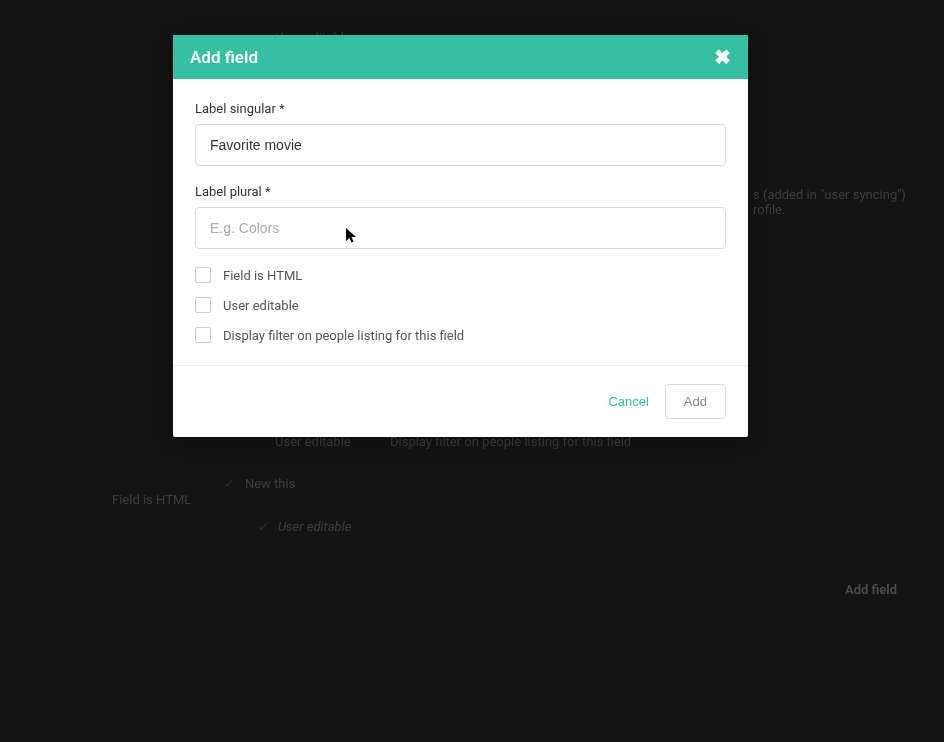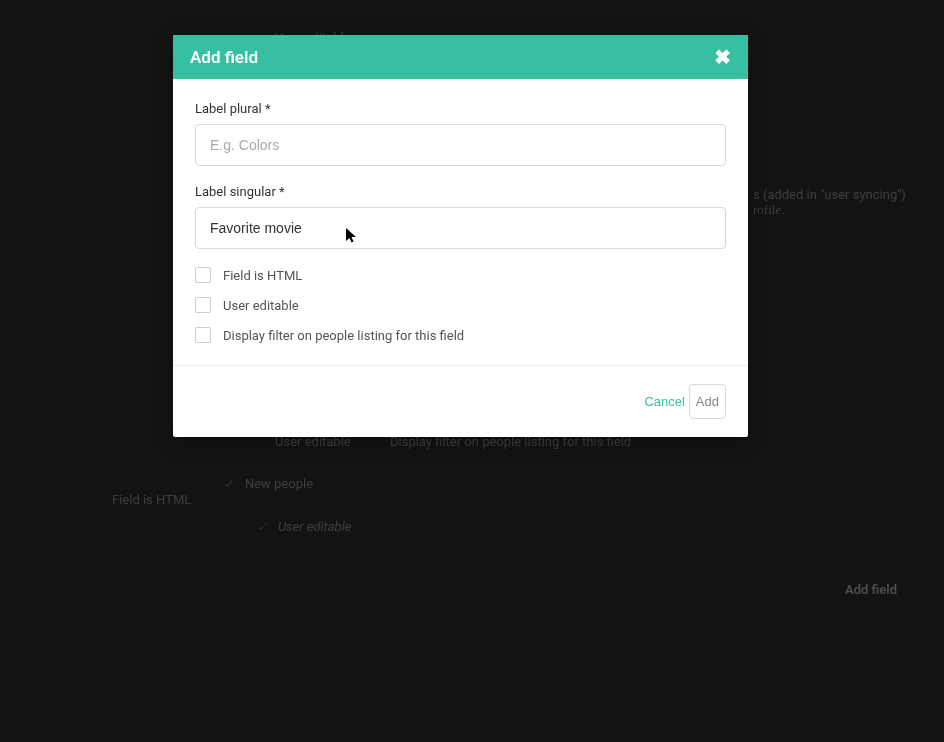--- a/index.html
+++ b/index.html
@@ -105,34 +105,34 @@
     .checkbox-label {
       font-size: 13px;
       color: #555;
     }
     .modal-footer {
       border-top: 1px solid #eee;
       padding: 18px 22px;
       display: flex;
       justify-content: flex-end;
       align-items: center;
-      gap: 4px;
+      gap: 16px;
     }
     .btn-cancel {
       color: #36bfa1;
       font-size: 13px;
       background: none;
       border: none;
       cursor: pointer;
     }
     .btn-add {
       background: #fff;
       border: 1px solid #d9d9d9;
       color: #888;
-      padding: 9px 6px;
+      padding: 9px 18px;
       border-radius: 4px;
       font-size: 13px;
       cursor: pointer;
     }
     .cursor {
       position: absolute;
       top: 228px;
       left: 346px;
       font-size: 15px;
       color: #000;
@@ -143,44 +143,44 @@
       margin-right: 10px;
       color: #666;
     }
   </style>
 </head>
 <body>
 
 <div class="background-content">
   <div class="bg-text" style="top:30px; left:275px;">User editable</div>
   <div class="bg-text" style="top:187px; left:753px;">s (added in "user syncing")</div>
-  <div class="bg-text" style="top:202px; left:753px;font-family:Liberation Serif, serif;">rofile.</div>
+  <div class="bg-text" style="top:202px; left:753px;">rofile.</div>
   <div class="bg-text" style="top:434px; left:275px;">User editable</div>
   <div class="bg-text" style="top:434px; left:390px;">Display filter on people listing for this field</div>
-  <div class="bg-text" style="top:476px; left:224px;"><span class="bg-check">✓</span><span>New people</span></div>
+  <div class="bg-text" style="top:476px; left:224px;"><span class="bg-check">✓</span><span>New this</span></div>
   <div class="bg-text" style="top:492px; left:112px;">Field is HTML</div>
   <div class="bg-text" style="top:519px; left:257px;font-style:italic;"><span class="bg-check">✓</span><span>User editable</span></div>
   <div class="bg-text" style="top:582px; left:845px; font-weight:600; color:#aaa;">Add field</div>
 </div>
 
 <div class="overlay"></div>
 
 <div class="modal">
   <div class="modal-header">
     <div class="modal-title">Add field</div>
     <div class="modal-close">✖</div>
   </div>
   <div class="modal-body">
     <div class="form-group">
+      <label class="form-label">Label singular *</label>
+      <input type="text" class="form-input" value="Favorite movie" style="">
+    </div>
+    <div class="form-group">
       <label class="form-label">Label plural *</label>
       <input type="text" class="form-input" placeholder="E.g. Colors" style="">
-    </div>
-    <div class="form-group">
-      <label class="form-label">Label singular *</label>
-      <input type="text" class="form-input" value="Favorite movie" style="">
     </div>
     <div class="checkbox-row">
       <div class="checkbox"></div>
       <span class="checkbox-label">Field is HTML</span>
     </div>
     <div class="checkbox-row">
       <div class="checkbox"></div>
       <span class="checkbox-label">User editable</span>
     </div>
     <div class="checkbox-row" style="margin-bottom:0;">

